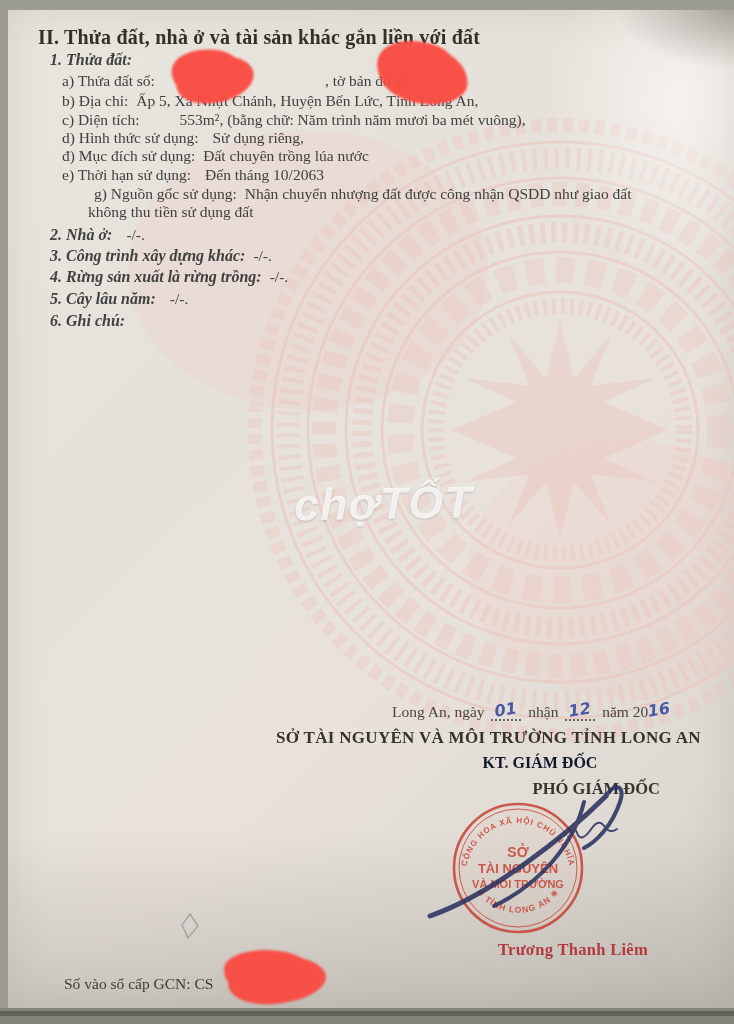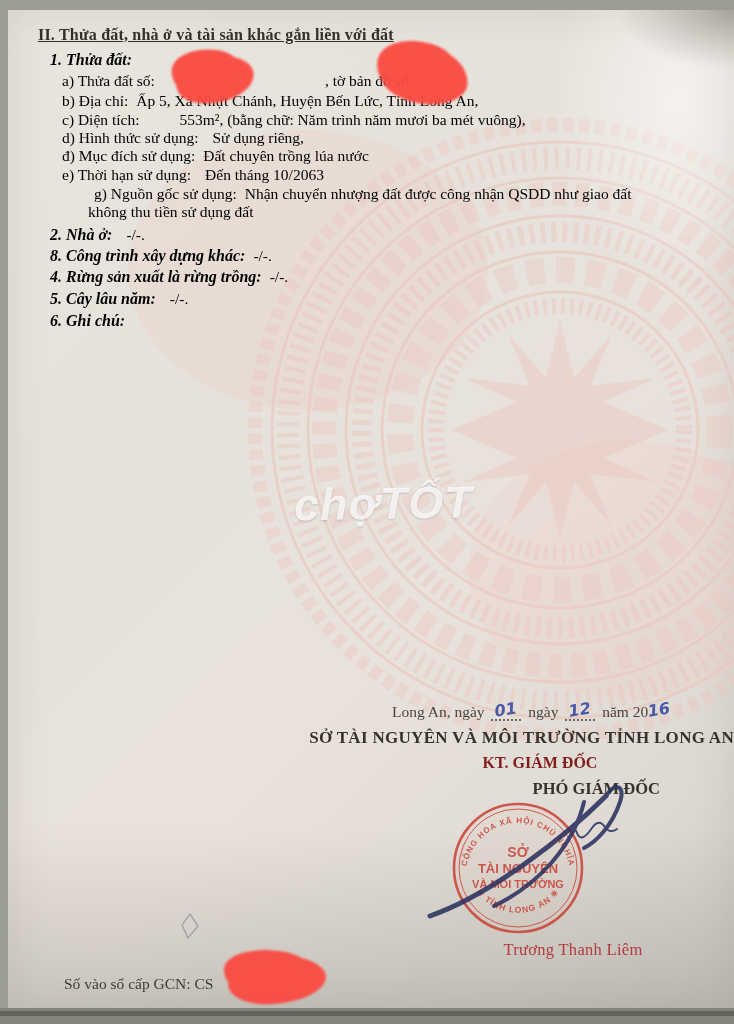--- a/index.html
+++ b/index.html
@@ -18,45 +18,45 @@
          background:linear-gradient(to bottom,rgba(150,148,140,0),rgba(150,148,140,.38));}
   .table-edge{position:absolute;left:0;right:0;bottom:0;height:16px;background:#84837c;}
   .table-edge-line{position:absolute;left:0;right:0;bottom:8px;height:5px;background:#5b5a54;opacity:.8;}
   
   .drum{position:absolute;left:0;top:0;pointer-events:none;}
   
   .wm{position:absolute;left:294px;top:478px;font-family:"Liberation Sans",sans-serif;
       font-style:italic;font-weight:bold;font-size:45px;letter-spacing:1px;
       color:rgba(255,255,255,.78);text-shadow:0 1px 2px rgba(140,135,128,.4);transform:rotate(-1deg);}
   
-  .tl{position:absolute;font-size:15.5px;color:#000000;white-space:nowrap;}
+  .tl{position:absolute;font-size:15.5px;color:#404040;white-space:nowrap;}
   .b{font-weight:bold;}
   .bi{font-weight:bold;font-style:italic;}
-  .heading{font-size:16px;color:#332f2b;letter-spacing:.2px;text-decoration:underline;}
+  .heading{font-size:20px;color:#332f2b;letter-spacing:.2px;}
   .gap40{display:inline-block;width:40px;}
   .gap14{display:inline-block;width:14px;}
   .gap8{display:inline-block;width:8px;}
   
   .blob{position:absolute;background:#fa4a41;filter:blur(1.3px);opacity:.95;}
   .blob:after{content:"";position:absolute;inset:-6px 8px 6px -4px;background:#fa4a41;
       border-radius:55% 45% 60% 40%/50% 60% 40% 55%;transform:rotate(9deg);}
   .b1{left:176px;top:55px;width:78px;height:48px;border-radius:48% 52% 58% 42%/60% 45% 55% 40%;transform:rotate(-5deg);}
   .b2{left:380px;top:48px;width:88px;height:56px;border-radius:52% 48% 45% 55%/48% 60% 40% 52%;transform:rotate(4deg);}
   .b3{left:228px;top:956px;width:98px;height:48px;border-radius:50% 50% 58% 42%/55% 48% 52% 45%;transform:rotate(-3deg);}
   
   .dateline{position:absolute;left:392px;top:702px;font-size:15.5px;color:#4a463f;}
   .hw{font-family:"DejaVu Sans",sans-serif;font-style:italic;font-weight:bold;color:#4a59a6;
       font-size:16px;display:inline-block;transform:rotate(-9deg) translateY(-2px);}
   .dotted{display:inline-block;min-width:30px;text-align:center;border-bottom:2px dotted #6b675f;line-height:14px;margin:0 3px;}
-  .org{position:absolute;left:276px;top:728px;width:458px;text-align:right;
+  .org{position:absolute;left:276px;top:728px;width:458px;text-align:left;
        font-weight:bold;font-size:17px;color:#36322d;letter-spacing:.3px;white-space:nowrap;}
-  .kt{position:absolute;left:420px;top:754px;width:240px;text-align:center;font-weight:bold;font-size:16px;color:#7f1d1d;}
+  .kt{position:absolute;left:420px;top:754px;width:240px;text-align:center;font-weight:bold;font-size:16px;color:#0f172a;}
   .pho{position:absolute;left:420px;top:779px;width:240px;text-align:right;font-weight:bold;font-size:16.5px;color:#36322d;}
   .signer{position:absolute;left:468px;top:940px;width:210px;text-align:center;
-          font-size:16.5px;font-weight:normal;color:#b23a40;letter-spacing:.3px;}
+          font-size:16.5px;font-weight:bold;color:#b23a40;letter-spacing:.3px;}
   .footer{position:absolute;left:64px;top:975px;font-size:15.5px;color:#3e3b36;}
   .stamp-wrap{position:absolute;left:443px;top:793px;width:150px;height:150px;opacity:.88;}
   .sig-wrap{position:absolute;left:398px;top:772px;width:300px;height:160px;}
   .penmark{position:absolute;left:178px;top:912px;width:24px;height:28px;opacity:.35;}
 </style>
 </head>
 <body>
 
 <div class="page">
 
@@ -114,34 +114,34 @@
   </div>
   <div class="tl" style="left:62px;top:185px;margin-left:32px;">
     <span>g) Nguồn gốc sử dụng:</span><span class="gap8"></span><span>Nhận chuyển nhượng đất được công nhận QSDD như giao đất</span>
   </div>
   <div class="tl" style="left:88px;top:203px;">không thu tiền sử dụng đất</div>
 
   <div class="tl" style="left:50px;top:226px;">
     <span class="bi" style="font-size:16px;">2. Nhà ở:</span><span class="gap14"></span><span>-/-.</span>
   </div>
   <div class="tl" style="left:50px;top:247px;">
-    <span class="bi" style="font-size:16px;">8. Công trình xây dựng khác:</span><span class="gap8"></span><span>-/-.</span>
+    <span class="bi" style="font-size:16px;">3. Công trình xây dựng khác:</span><span class="gap8"></span><span>-/-.</span>
   </div>
   <div class="tl" style="left:50px;top:268px;">
     <span class="bi" style="font-size:16px;">4. Rừng sản xuất là rừng trồng:</span><span class="gap8"></span><span>-/-.</span>
   </div>
   <div class="tl" style="left:50px;top:290px;">
     <span class="bi" style="font-size:16px;">5. Cây lâu năm:</span><span class="gap14"></span><span>-/-.</span>
   </div>
   <div class="tl bi" style="left:50px;top:312px;font-size:16px;">6. Ghi chú:</div>
 
   <div class="dateline">
     <span>Long An, ngày</span>
     <span class="dotted"><span class="hw">01</span></span>
-    <span>ngày</span>
+    <span>nhận</span>
     <span class="dotted"><span class="hw">12</span></span>
     <span>năm 20</span><span class="hw">16</span>
   </div>
   <div class="org">SỞ TÀI NGUYÊN VÀ MÔI TRƯỜNG TỈNH LONG AN</div>
   <div class="kt">KT. GIÁM ĐỐC</div>
   <div class="pho">PHÓ GIÁM ĐỐC</div>
 
   <div class="stamp-wrap">
     <svg width="150" height="150" viewBox="0 0 150 150">
       <defs>

